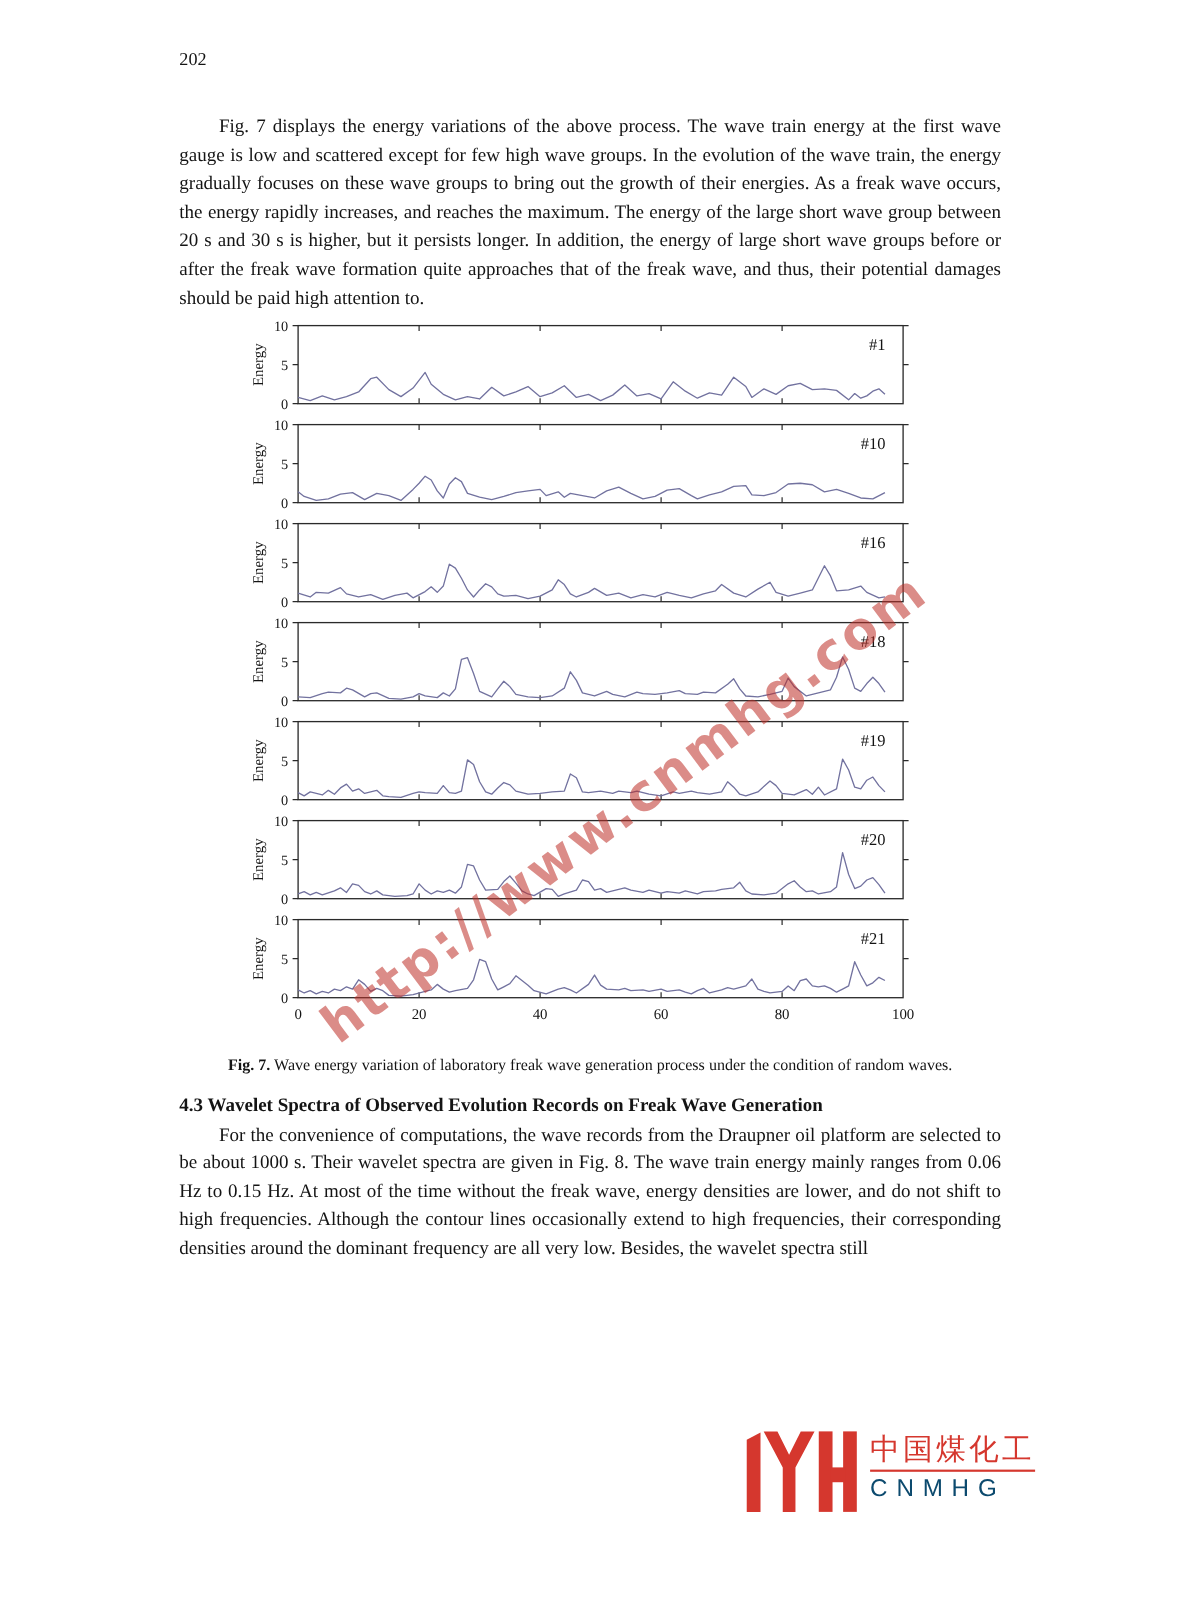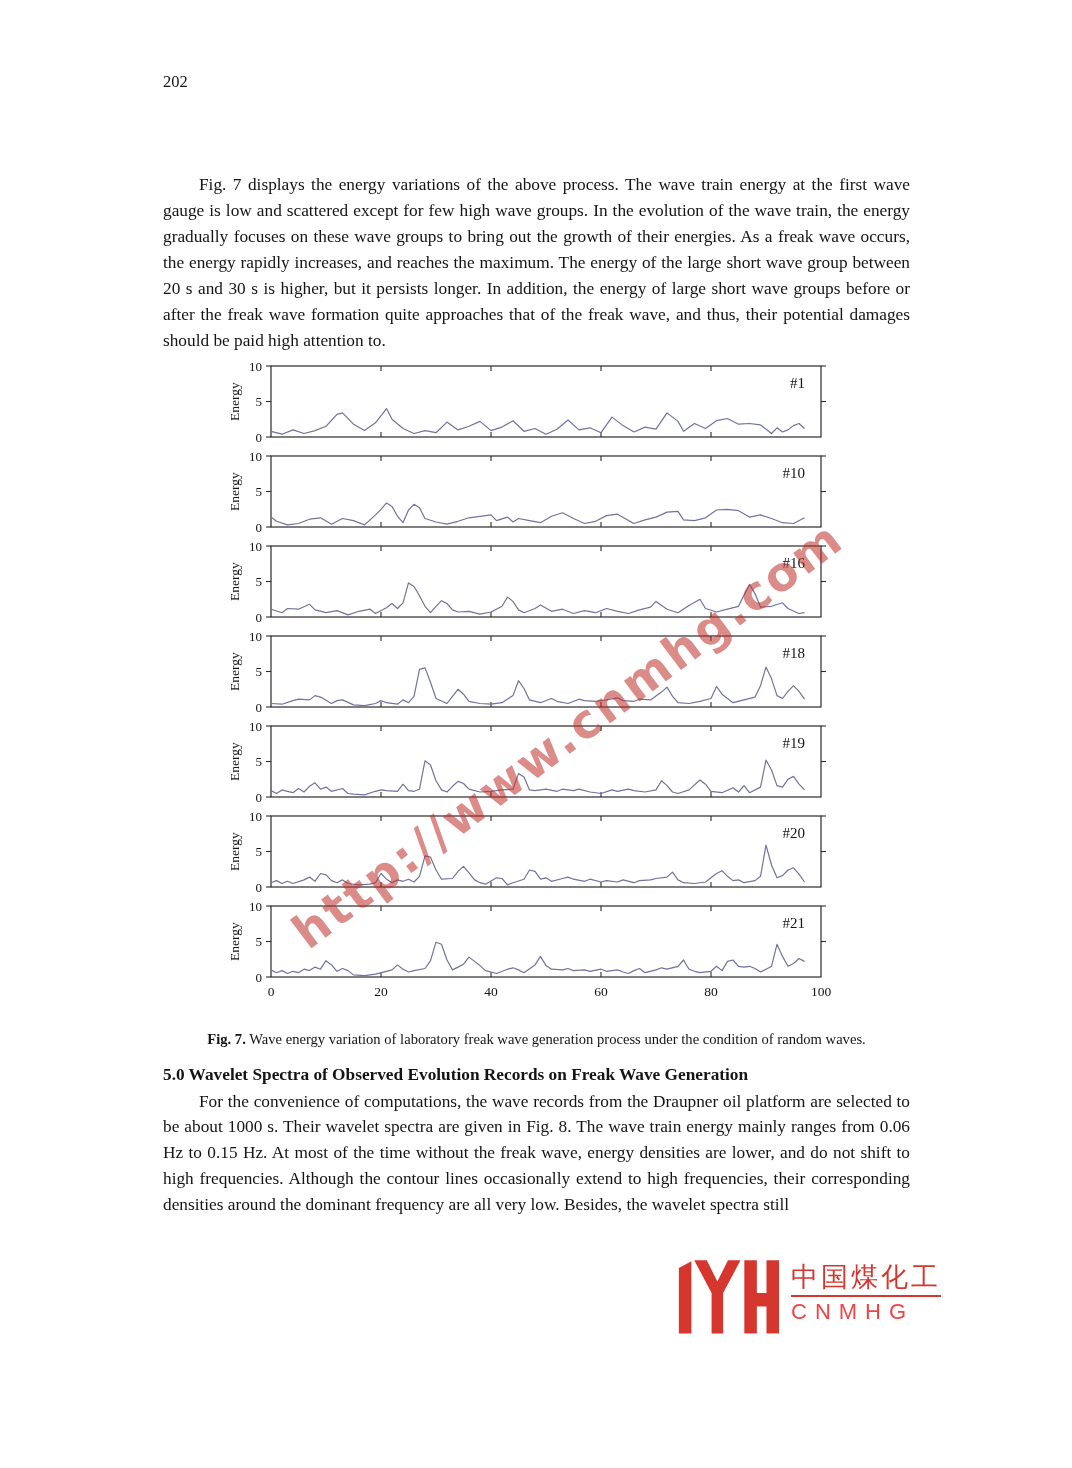--- a/index.html
+++ b/index.html
@@ -1,48 +1,48 @@
 <!DOCTYPE html>
 <html><head>
 <meta charset="utf-8">
 <style>
   html,body{margin:0;padding:0;background:#e8e8e8;}
   .page{position:relative;width:1072px;height:1468px;background:#ffffff;margin:0 auto;
         font-family:"Liberation Serif",serif;color:#141414;overflow:hidden;}
   .content{margin:0 162px 0 163px;position:relative;}
   
-  .running-head{position:relative;padding-top:92px;font-size:16.5px;font-style:italic;text-align:center;text-decoration:underline;}
+  .running-head{position:relative;padding-top:64px;font-size:16.5px;font-style:italic;text-align:center;text-decoration:underline;}
   .page-number{position:absolute;left:0;bottom:0;font-style:normal;font-size:16.5px;}
   
   .para{font-size:17.3px;line-height:1.5;text-align:justify;text-indent:36px;margin:0;}
-  .p1{margin-top:80px;}
+  .p1{margin-top:38px;}
   .p2{margin-top:4px;}
   
   figure{margin:8px 0 0 0;position:relative;}
   #chart-stack{margin-left:64px;width:613px;}
   .subplot{margin-bottom:8px;line-height:0;}
   .subplot:last-child{margin-bottom:0;}
   .xaxis-label{width:613px;margin:-4px 0 0 64px;padding-left:44px;text-align:center;
                font-size:15.5px;line-height:20px;}
   .xaxis-label .var{font-style:italic;}
   figcaption{margin-top:24px;font-size:14.6px;text-align:center;line-height:1.3;}
   figcaption b{font-weight:bold;}
   
   .watermark{position:absolute;left:228px;top:701px;width:680px;height:68px;line-height:68px;
              text-align:center;font-family:"DejaVu Sans",sans-serif;font-weight:bold;
              font-size:47px;letter-spacing:3px;color:rgba(190,45,38,0.55);
              transform:rotate(-37deg);pointer-events:none;white-space:nowrap;}
   
   .section-heading{font-size:17.3px;font-weight:bold;margin:16px 0 0 0;}
   
-  .logo{position:absolute;left:675px;top:1252px;display:flex;align-items:center;}
+  .logo{position:absolute;left:675px;top:1293px;display:flex;align-items:center;}
   .logo-text{margin-left:12px;}
   .logo-zh{color:#d5372e;font-size:27px;font-family:"DejaVu Sans",sans-serif;letter-spacing:3px;line-height:1.1;}
   .logo-divider{border-top:2.5px solid #d5372e;margin:3px 0 3px 0;}
-  .logo-en{color:#ef4444;font-size:22px;font-family:"Liberation Sans",sans-serif;letter-spacing:8px;line-height:1.1;}
+  .logo-en{color:#0c4a6e;font-size:22px;font-family:"Liberation Sans",sans-serif;letter-spacing:8px;line-height:1.1;}
   svg text{font-family:"Liberation Serif",serif;fill:#141414;}
 </style>
 </head>
 <body>
 
 <div class="page">
   <div class="content">
 
     <div class="running-head">
       <span class="page-number">202</span>
@@ -212,21 +212,21 @@
               <text x="484" y="94" font-size="13.5" text-anchor="middle">80</text>
               <text x="594" y="94" font-size="13.5" text-anchor="middle">100</text>
             </svg></div>
         </div>
       <figcaption>
         <b>Fig. 7.</b>
         <span>Wave energy variation of laboratory freak wave generation process under the condition of random waves.</span>
       </figcaption>
     </figure>
 
-    <h2 class="section-heading">5.0 Wavelet Spectra of Observed Evolution Records on Freak Wave Generation</h2>
+    <h2 class="section-heading">4.3 Wavelet Spectra of Observed Evolution Records on Freak Wave Generation</h2>
 
     <p class="para p2">For the convenience of computations, the wave records from the Draupner oil platform are selected to be about 1000 s. Their wavelet spectra are given in Fig. 8. The wave train energy mainly ranges from 0.06 Hz to 0.15 Hz. At most of the time without the freak wave, energy densities are lower, and do not shift to high frequencies. Although the contour lines occasionally extend to high frequencies, their corresponding densities around the dominant frequency are all very low. Besides, the wavelet spectra still</p>
   </div>
 
   <div class="watermark">http://www.cnmhg.com</div>
 
   <div class="logo">
     <svg width="104" height="82" viewBox="0 0 108 84">
       <g fill="#d5372e">
         <polygon points="4,16 17,9 17,84 4,84"></polygon>

